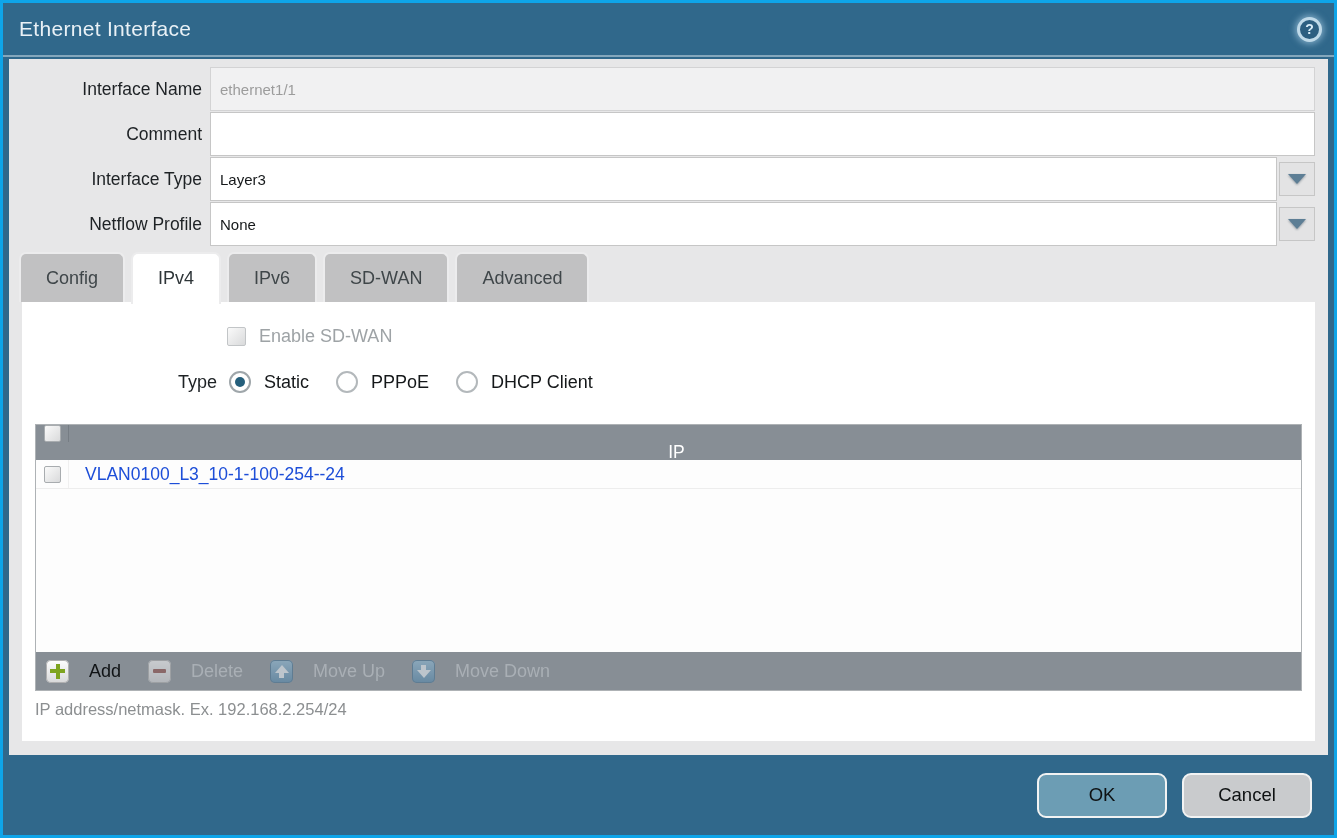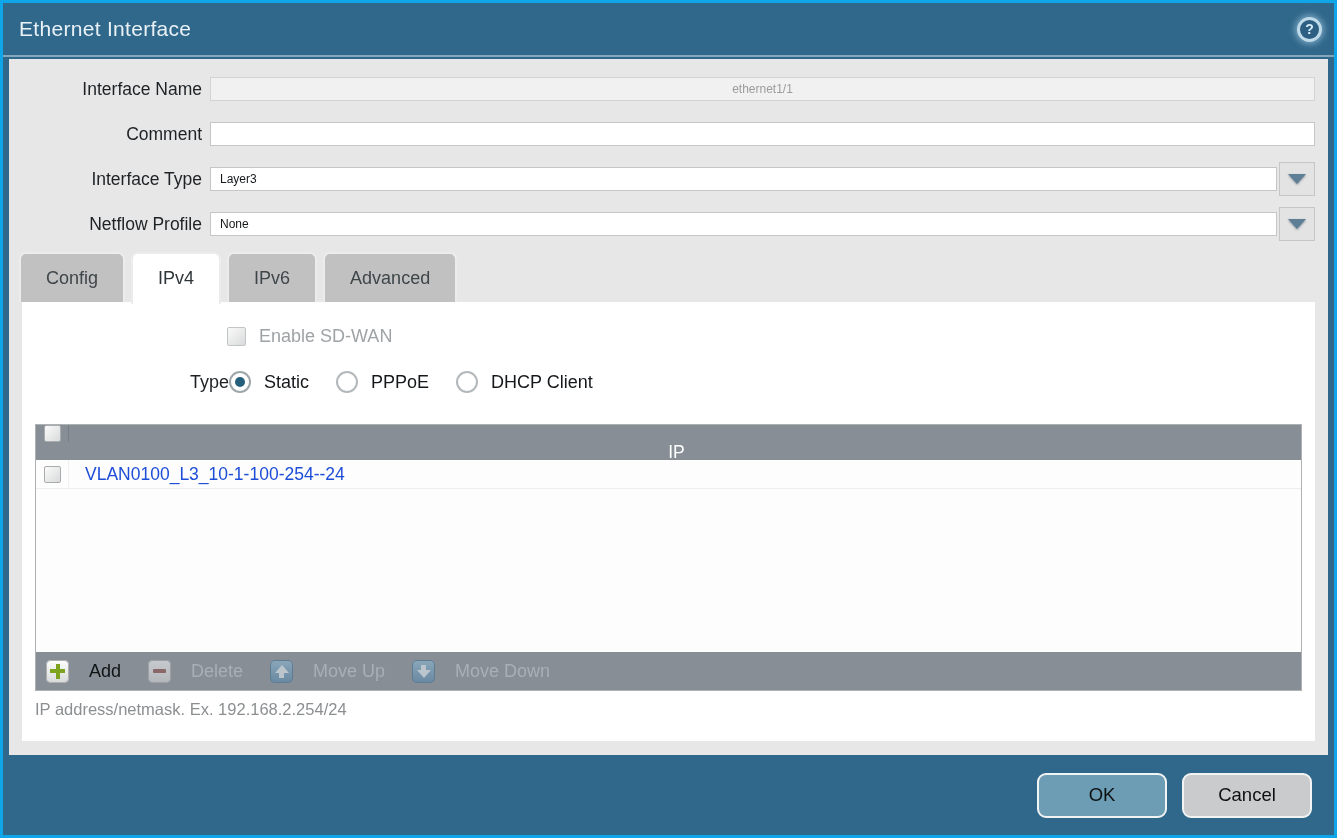--- a/index.html
+++ b/index.html
@@ -27,24 +27,23 @@
 
   
   .dialog-body{
     position:absolute; top:56px; left:6px; right:6px; height:696px;
     background:#E7E7E8; padding-top:13px;
   }
 
   .form-row{ display:flex; align-items:center; height:34px; margin:0 13px 11px 0; }
   .form-row .label{ width:193px; text-align:right; padding-right:0; font-size:17.5px; color:#1E2225; flex:none; margin-right:8px; }
   .field{
-    flex:1; height:24px; border:1px solid #C6C6C6; background:#fff;
-    font-size:12px; color:#15181A; padding:0 9px; display:flex; align-items:center;
+    flex:1; height:44px; border:1px solid #C6C6C6; background:#fff;
+    font-size:15px; color:#15181A; padding:0 9px; display:flex; align-items:center;
     font-family:"Liberation Sans", sans-serif;
-    text-align:center;
   }
   input.field{ display:block; line-height:32px; }
   .field.disabled{ background:#F1F1F2; color:#9C9C9C; border-color:#D3D3D4; }
   .dd-btn{
     flex:none; width:36px; height:34px; margin-left:2px;
     background:#E3E3E4; border:1px solid #C6C6C6;
     display:flex; align-items:center; justify-content:center; cursor:pointer;
   }
   .dd-arrow{
     width:0; height:0;
@@ -73,21 +72,21 @@
   .sdwan-row{ display:flex; align-items:center; gap:13px; padding-top:24px; padding-left:205px; }
   .checkbox{
     width:19px; height:19px; border:1px solid #A8ACAF; border-radius:2px;
     background:linear-gradient(135deg,#FAFAFA 0%,#D9DADB 100%);
     flex:none; cursor:pointer;
   }
   .checkbox.disabled{ border-color:#C2C5C7; cursor:default; }
   .muted-label{ font-size:18px; color:#9EA3A6; }
 
   .type-row{ display:flex; align-items:center; margin-top:24px; }
-  .type-label{ width:207px; text-align:right; font-size:18px; color:#1E2225; flex:none; }
+  .type-label{ width:207px; padding-right:12px; text-align:right; font-size:18px; color:#1E2225; flex:none; }
   .radio-opt{ display:flex; align-items:center; gap:13px; margin-right:27px; cursor:pointer; }
   .radio{
     width:22px; height:22px; border-radius:50%; background:#fff;
     border:2px solid #B3B8BB; flex:none; position:relative;
   }
   .radio.selected{ border-color:#9FA6AA; }
   .radio.selected::after{
     content:""; position:absolute; left:4px; top:4px; width:10px; height:10px;
     border-radius:50%; background:#255F7C;
   }
@@ -207,20 +206,21 @@
       </div>
       <div class="dd-btn">
         <div class="dd-arrow"></div>
       </div>
     </div>
 
     <div class="tabs">
       <div class="tab">Config</div>
       <div class="tab active">IPv4</div>
       <div class="tab">IPv6</div>
+      <div class="tab">SD-WAN</div>
       <div class="tab">Advanced</div>
     </div>
 
     <div class="tab-panel">
 
       <div class="sdwan-row">
         <div class="checkbox disabled"></div>
         <div class="muted-label">Enable SD-WAN</div>
       </div>
 

